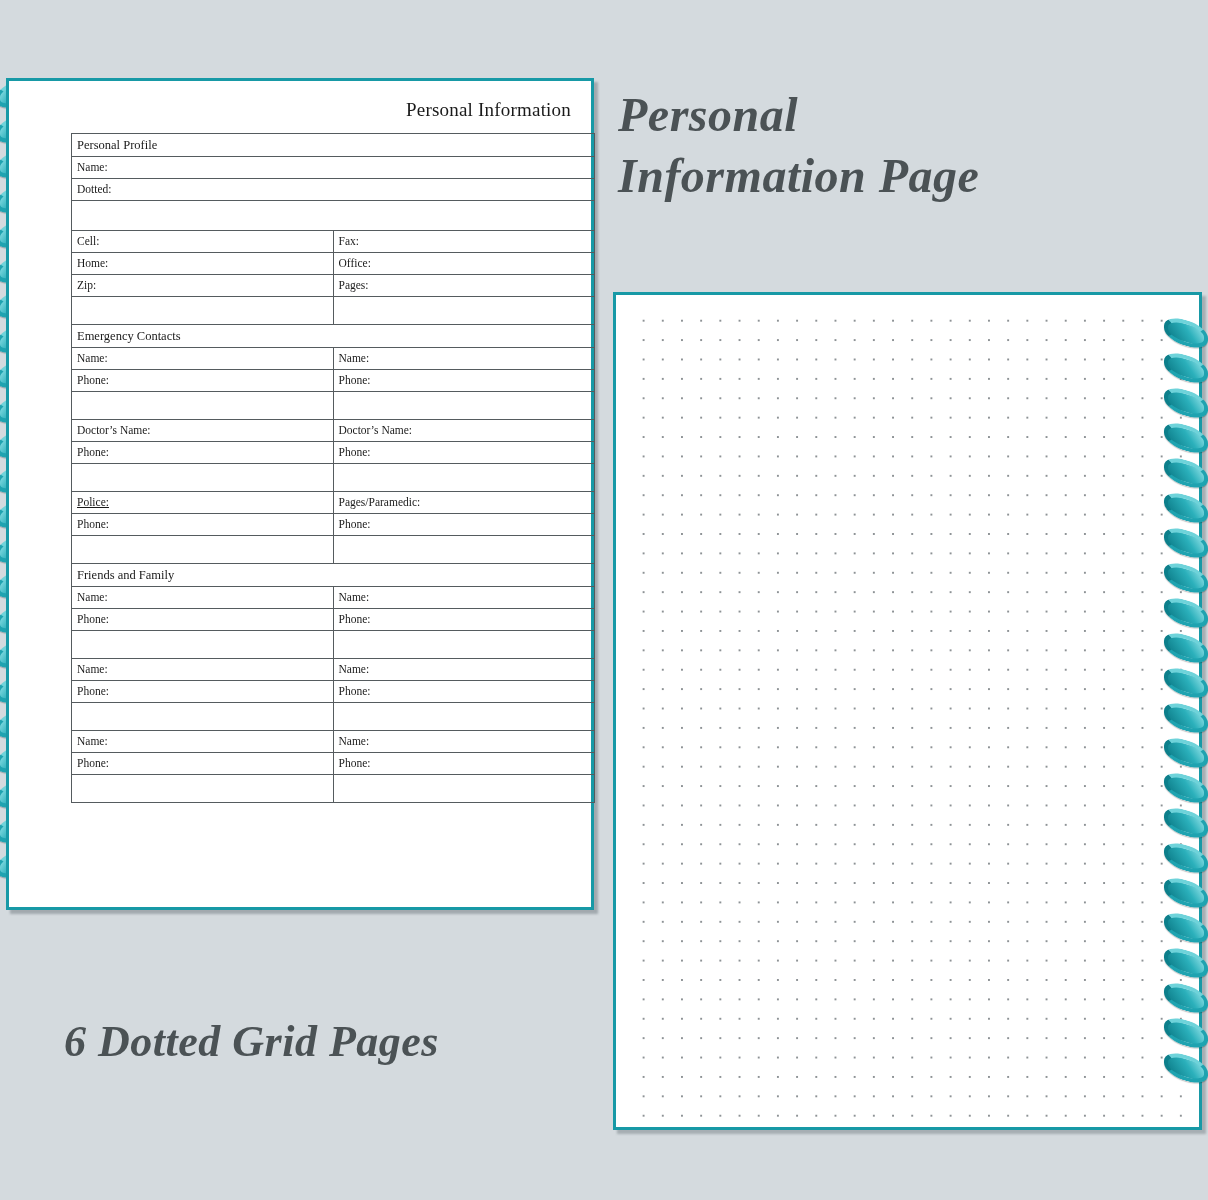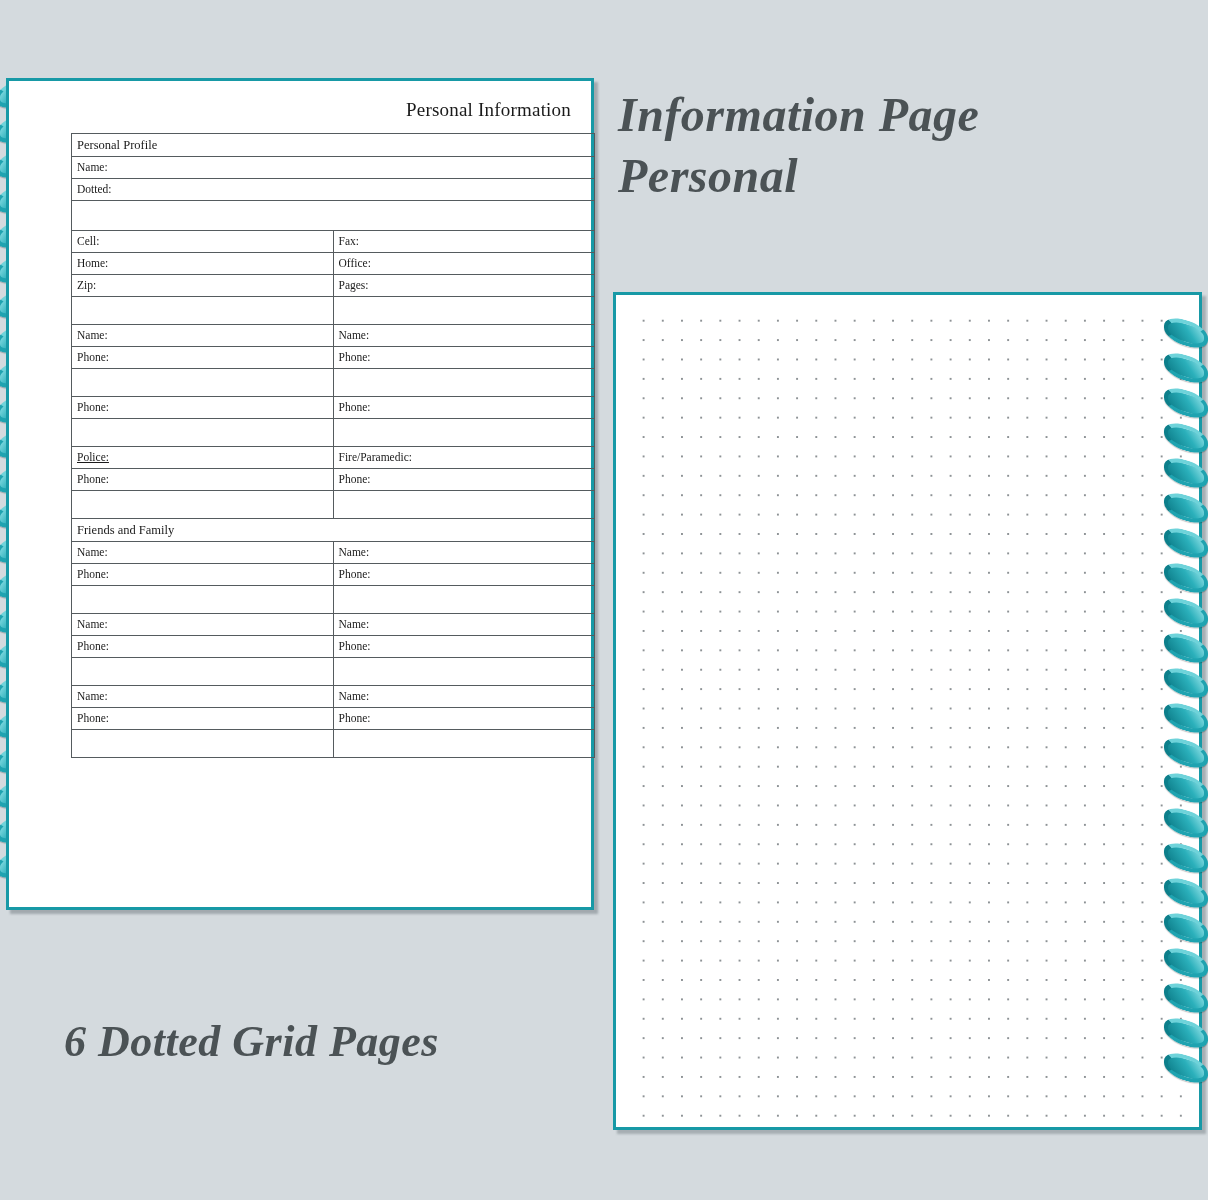--- a/index.html
+++ b/index.html
@@ -207,42 +207,49 @@
             </tr>
             <tr>
               <td class="dotted-bottom" style="width: 250px;">Zip:</td>
               <td class="dotted-bottom">Pages:</td>
             </tr>
             <tr class="blank-row">
               <td style="width: 250px;"></td>
               <td></td>
             </tr>
             <tr>
+              <td colspan="2" class="section-head">Emergency Contacts</td>
+            </tr>
+            <tr>
               <td class="dotted-bottom" style="width: 250px;">Name:</td>
               <td class="dotted-bottom">Name:</td>
             </tr>
             <tr>
               <td class="dotted-bottom" style="width: 250px;">Phone:</td>
               <td class="dotted-bottom">Phone:</td>
             </tr>
             <tr class="blank-row">
               <td style="width: 250px;"></td>
               <td></td>
             </tr>
             <tr>
+              <td class="dotted-bottom" style="width: 250px;">Doctor’s Name:</td>
+              <td class="dotted-bottom">Doctor’s Name:</td>
+            </tr>
+            <tr>
               <td class="dotted-bottom" style="width: 250px;">Phone:</td>
               <td class="dotted-bottom">Phone:</td>
             </tr>
             <tr class="blank-row">
               <td style="width: 250px;"></td>
               <td></td>
             </tr>
             <tr>
               <td class="dotted-bottom" style="width: 250px; text-decoration: underline;">Police:</td>
-              <td class="dotted-bottom">Fire/Paramedic:</td>
+              <td class="dotted-bottom">Pages/Paramedic:</td>
             </tr>
             <tr>
               <td class="dotted-bottom" style="width: 250px;">Phone:</td>
               <td class="dotted-bottom">Phone:</td>
             </tr>
             <tr class="blank-row">
               <td style="width: 250px;"></td>
               <td></td>
             </tr>
             <tr>
@@ -284,22 +291,22 @@
               <td style="width: 250px;"></td>
               <td></td>
             </tr>
           </tbody>
       </table>
     </div>
   </div>
 </div>
 
 <div id="right-heading">
+  <div>Personal</div>
   <div>Information Page</div>
-  <div>Personal</div>
 </div>
 
 <div id="bottom-heading">6 Dotted Grid Pages</div>
 
 <div id="dot-page-wrap">
   <div id="dot-page-shadow"></div>
   <div id="dot-page">
     <div id="dot-field"></div>
   </div>
 </div>

